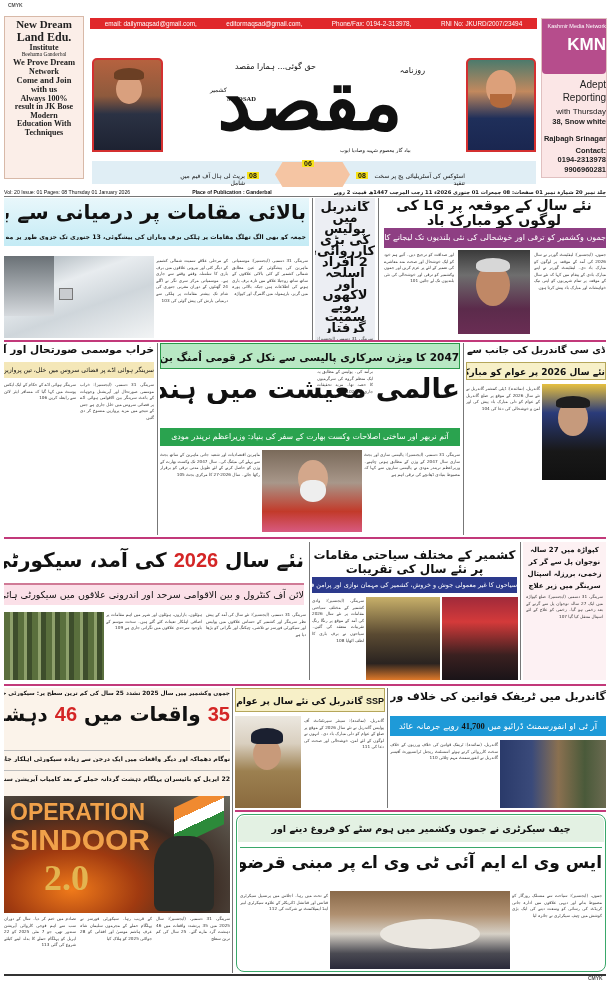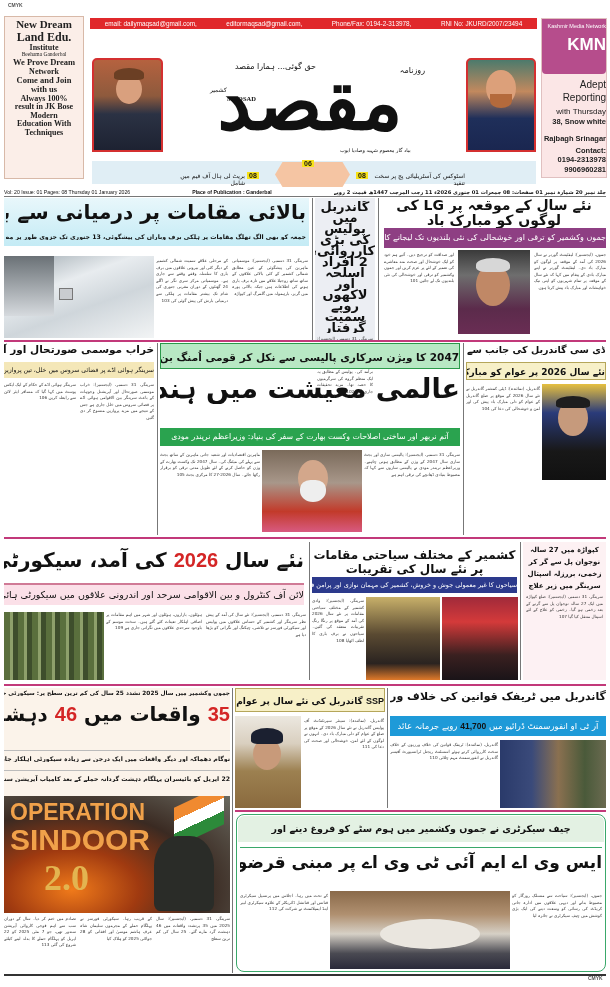--- a/index.html
+++ b/index.html
@@ -226,21 +226,21 @@
 <div class="abs img" style="left:235px;top:716px;width:66px;height:92px;background:linear-gradient(180deg,#ece8e0 0%,#d9cfbf 30%,#9c8050 60%,#8a6a3e 100%)">
   <div class="face" style="left:18px;top:22px;width:28px;height:32px;background:#c89a7a"></div>
   <div class="face" style="left:16px;top:12px;width:32px;height:16px;background:#1b2030;border-radius:50% 50% 20% 20%"></div>
 </div>
 <div class="abs textcol urdu" style="left:304px;top:718px;width:80px;height:90px">گاندربل، (نمائندہ): سینئر سپرنٹنڈنٹ آف پولیس گاندربل نے نئے سال 2026 کے موقع پر ضلع کے عوام کو دلی مبارک باد دی۔ انہوں نے لوگوں کے لئے امن، خوشحالی اور صحت کی دعا کی 111</div>
 <div class="abs" style="left:387px;top:688px;width:1px;height:120px;background:#777"></div>
 
 <div class="abs hl urdu" style="left:390px;top:690px;width:216px;font-size:11px">گاندربل میں ٹریفک قوانین کی خلاف ورزیوں کیخلاف سخت کارروائی</div>
 <div class="abs banner urdu" style="left:390px;top:716px;width:216px;height:20px;background:#1e9ad8;color:#fff;font-size:8.5px;line-height:20px">
   <span>آر ٹی او انفورسمنٹ ڈرائیو میں</span>
-  <span style="font-family:Liberation Sans, sans-serif;font-weight:bold;color:#111">41,700</span>
+  <span style="font-family:Liberation Serif, serif;font-weight:bold;color:#111">41,700</span>
   <span>روپے جرمانہ عائد</span>
 </div>
 <div class="abs textcol urdu" style="left:390px;top:742px;width:108px;height:66px">گاندربل، (نمائندہ): ٹریفک قوانین کی خلاف ورزیوں کے خلاف سخت کارروائی کرتے ہوئے اسسٹنٹ ریجنل ٹرانسپورٹ آفیسر گاندربل نے انفورسمنٹ مہم چلائی 110</div>
 <div class="abs img" style="left:500px;top:740px;width:106px;height:68px;background:linear-gradient(90deg,#2a3a6a 0%,#3a4a7a 30%,#8a7050 55%,#4a5a3a 80%,#6a6a50 100%)"></div>
 
 <div class="abs divider-pink" style="left:235px;top:810px;width:371px"></div>
 
 <div class="abs" style="left:236px;top:814px;width:370px;height:158px;border:1.5px solid #3aa86a;border-radius:8px"></div>
 <div class="abs" style="left:238px;top:816px;width:366px;height:26px;background:#e3f1e3;border-radius:6px 6px 0 0"></div>
 <div class="abs hl urdu" style="left:240px;top:823px;width:362px;font-size:9.5px">چیف سیکرٹری نے جموں وکشمیر میں ہوم سٹے کو فروغ دینے اور</div>

